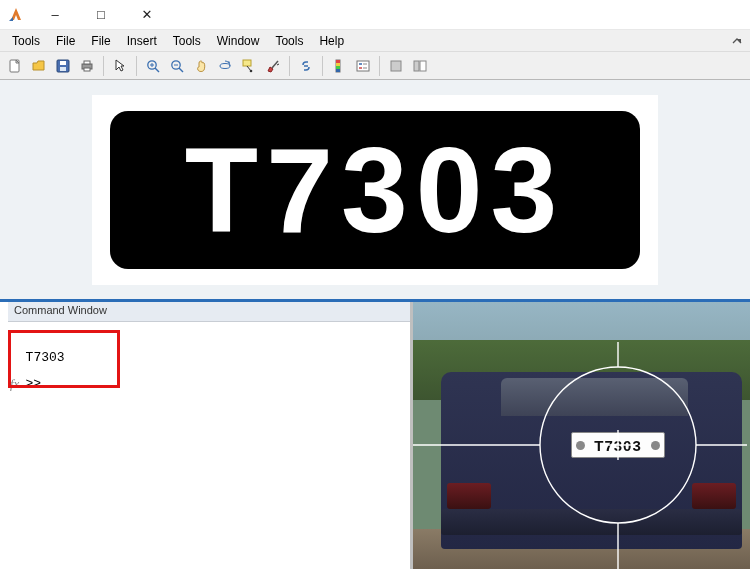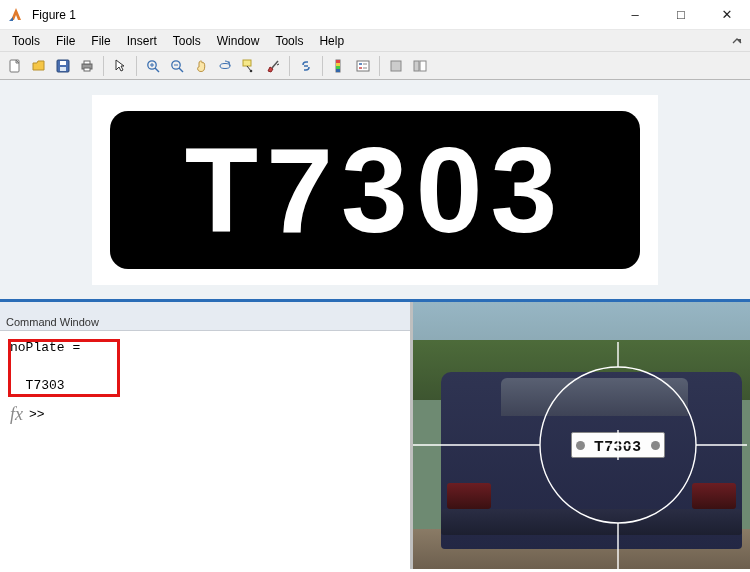--- a/index.html
+++ b/index.html
@@ -28,26 +28,26 @@
   .figure-area { height: 222px; background: #eef2f5; display: flex; align-items: center; justify-content: center; border-bottom: 3px solid #2b6db7; }
   .plate-outer { width: 566px; height: 190px; background: #fff; display: flex; align-items: center; justify-content: center; }
   .plate-black { width: 530px; height: 158px; background: #000; border-radius: 18px; display: flex; align-items: center; justify-content: center; position: relative; }
   .plate-text { font-family: Impact, "Arial Black", sans-serif; font-size: 120px; font-weight: 900; color: #fff; letter-spacing: 8px; line-height: 1; filter: blur(0.3px); }
 
   
   .lower { height: 267px; display: flex; }
 
   
   .cmd-panel { width: 413px; display: flex; flex-direction: column; border-right: 3px solid #bfbfbf; }
-  .cmd-title { height: 20px; background: #e6ebf2; border-bottom: 1px solid #c8cdd4; padding: 14px 6px; font-size: 11px; color: #333; }
+  .cmd-title { height: 20px; background: #e6ebf2; border-bottom: 1px solid #c8cdd4; padding: 2px 6px; font-size: 11px; color: #333; margin-left: 8px; }
   .cmd-body { flex: 1; background: #fff; padding: 8px 10px; font-family: "Courier New", monospace; font-size: 13px; color: #000; position: relative; }
   .red-box { position: absolute; left: 8px; top: 8px; width: 112px; height: 58px; border: 3px solid #e31414; }
   .cmd-line { line-height: 1.45; white-space: pre; }
   .fx-row { display: flex; align-items: center; gap: 6px; margin-top: 8px; }
-  .fx { font-style: italic; font-family: "Times New Roman", serif; color: #888; font-size: 18px; }
+  .fx { font-style: italic; font-family: "Times New Roman", serif; color: #888; font-size: 13px; }
   .prompt { font-family: "Courier New", monospace; font-size: 13px; }
 
   
   .car-panel { flex: 1; background: #6e8a72; position: relative; overflow: hidden; }
   .sky { position: absolute; top: 0; left: 0; right: 0; height: 50px; background: linear-gradient(#97b6c4, #8aa7b2); }
   .ground { position: absolute; bottom: 0; left: 0; right: 0; height: 40px; background: linear-gradient(#8a7b66, #6d5f4e); }
   .bush { position: absolute; top: 38px; left: 0; right: 0; height: 60px; background: linear-gradient(#4d6b3a, #3d5530); }
   .car-body { position: absolute; left: 28px; right: 8px; top: 70px; bottom: 20px; background: linear-gradient(#2f3452, #232744); border-radius: 10px 10px 4px 4px; }
   .rear-window { position: absolute; left: 60px; right: 54px; top: 6px; height: 38px; background: linear-gradient(#596072, #3e4356); border-radius: 6px 6px 0 0; }
   .tail-l { position: absolute; left: 6px; bottom: 40px; width: 44px; height: 26px; background: linear-gradient(#6b1d22, #3a1012); border-radius: 3px; }
@@ -63,21 +63,20 @@
 </head>
 <body>
 
 <div class="titlebar">
   <div class="app-icon">
     <svg width="16" height="16" viewBox="0 0 16 16">
       <path d="M8 1 L13 13 L10 13 L8 8 L6 13 L3 13 Z" fill="#e07a2c"></path>
       <path d="M5 10 L1 14 L5 14 Z" fill="#3a6fb0"></path>
     </svg>
   </div>
-  <div class="title">Figure 1</div>
   <div class="winbtns">
     <div class="winbtn" title="Minimize">–</div>
     <div class="winbtn" title="Maximize">□</div>
     <div class="winbtn close" title="Close">✕</div>
   </div>
 </div>
 
 <div class="menubar">
   <div class="menu-item">Tools</div>
   <div class="menu-item">File</div>
@@ -218,21 +217,20 @@
     </div>
   </div>
 </div>
 
 <div class="lower">
 
   <div class="cmd-panel">
     <div class="cmd-title">Command Window</div>
     <div class="cmd-body">
       <div class="red-box"></div>
-      <div class="cmd-line">noPlate =</div>
       <div class="cmd-line">&nbsp;</div>
       <div class="cmd-line">  <span>T7303</span></div>
       <div class="fx-row">
         <span class="fx">fx</span>
         <span class="prompt">&gt;&gt;</span>
       </div>
     </div>
   </div>
 
   <div class="car-panel">

